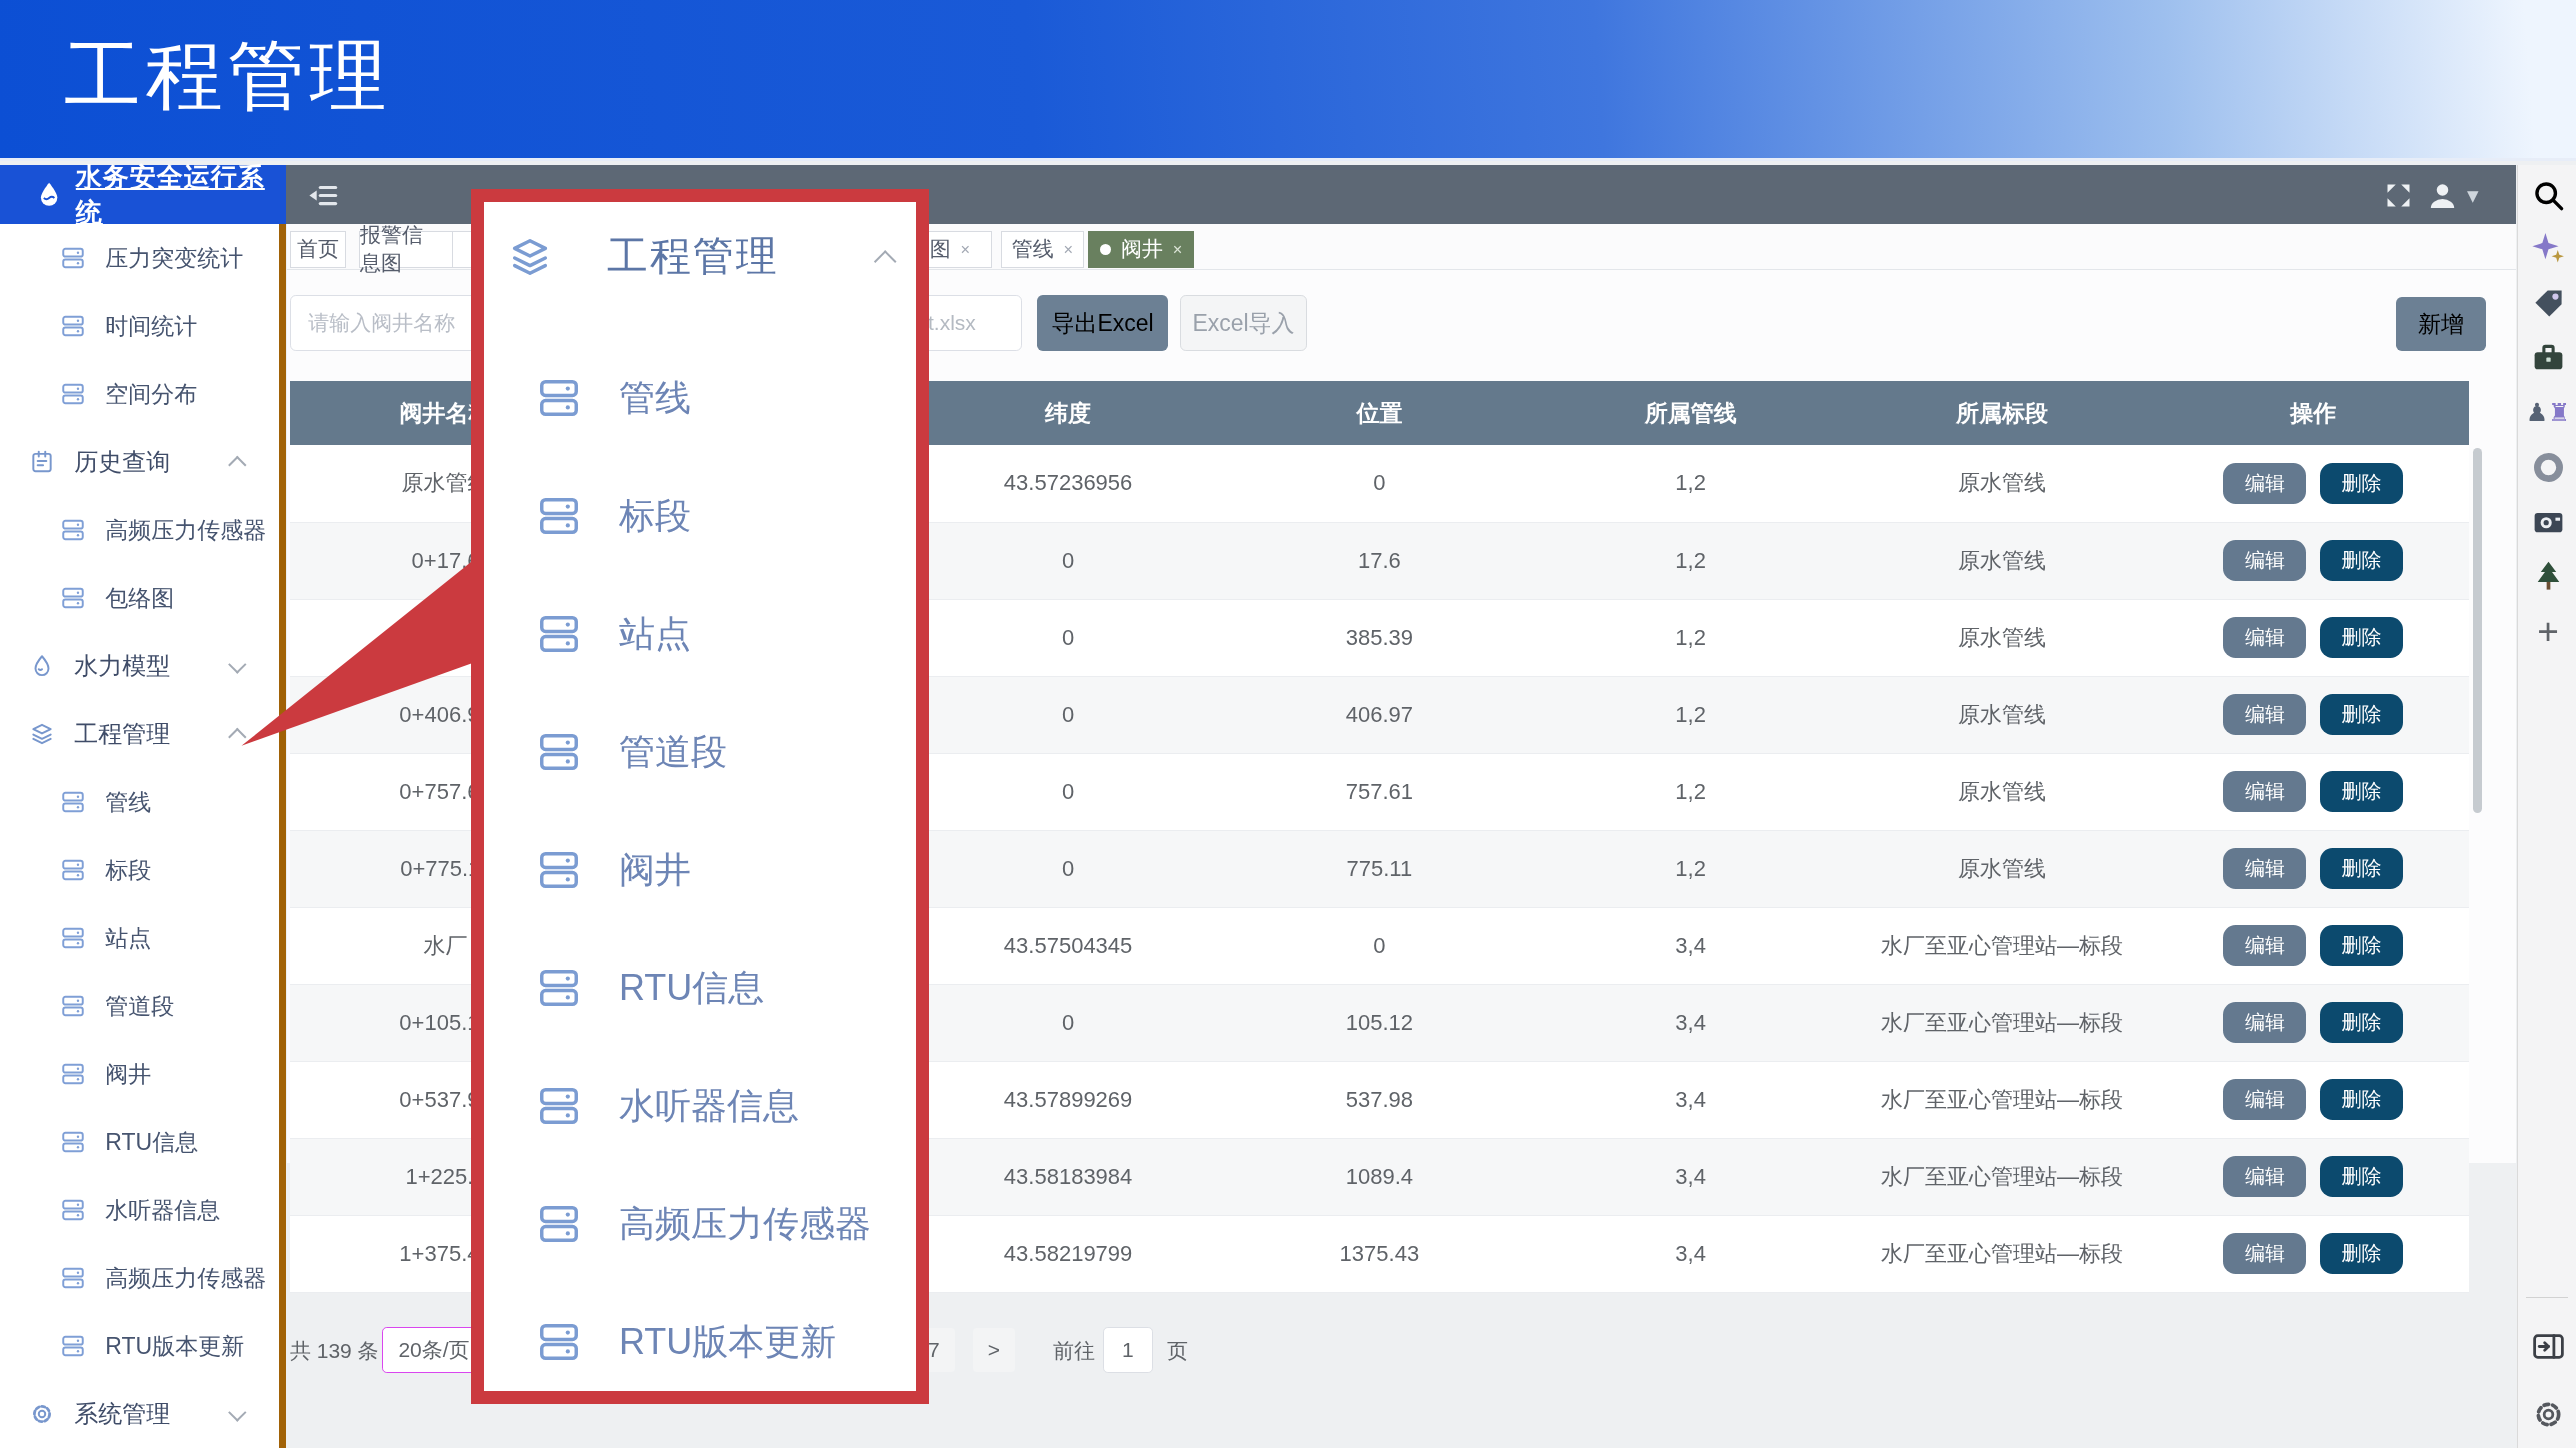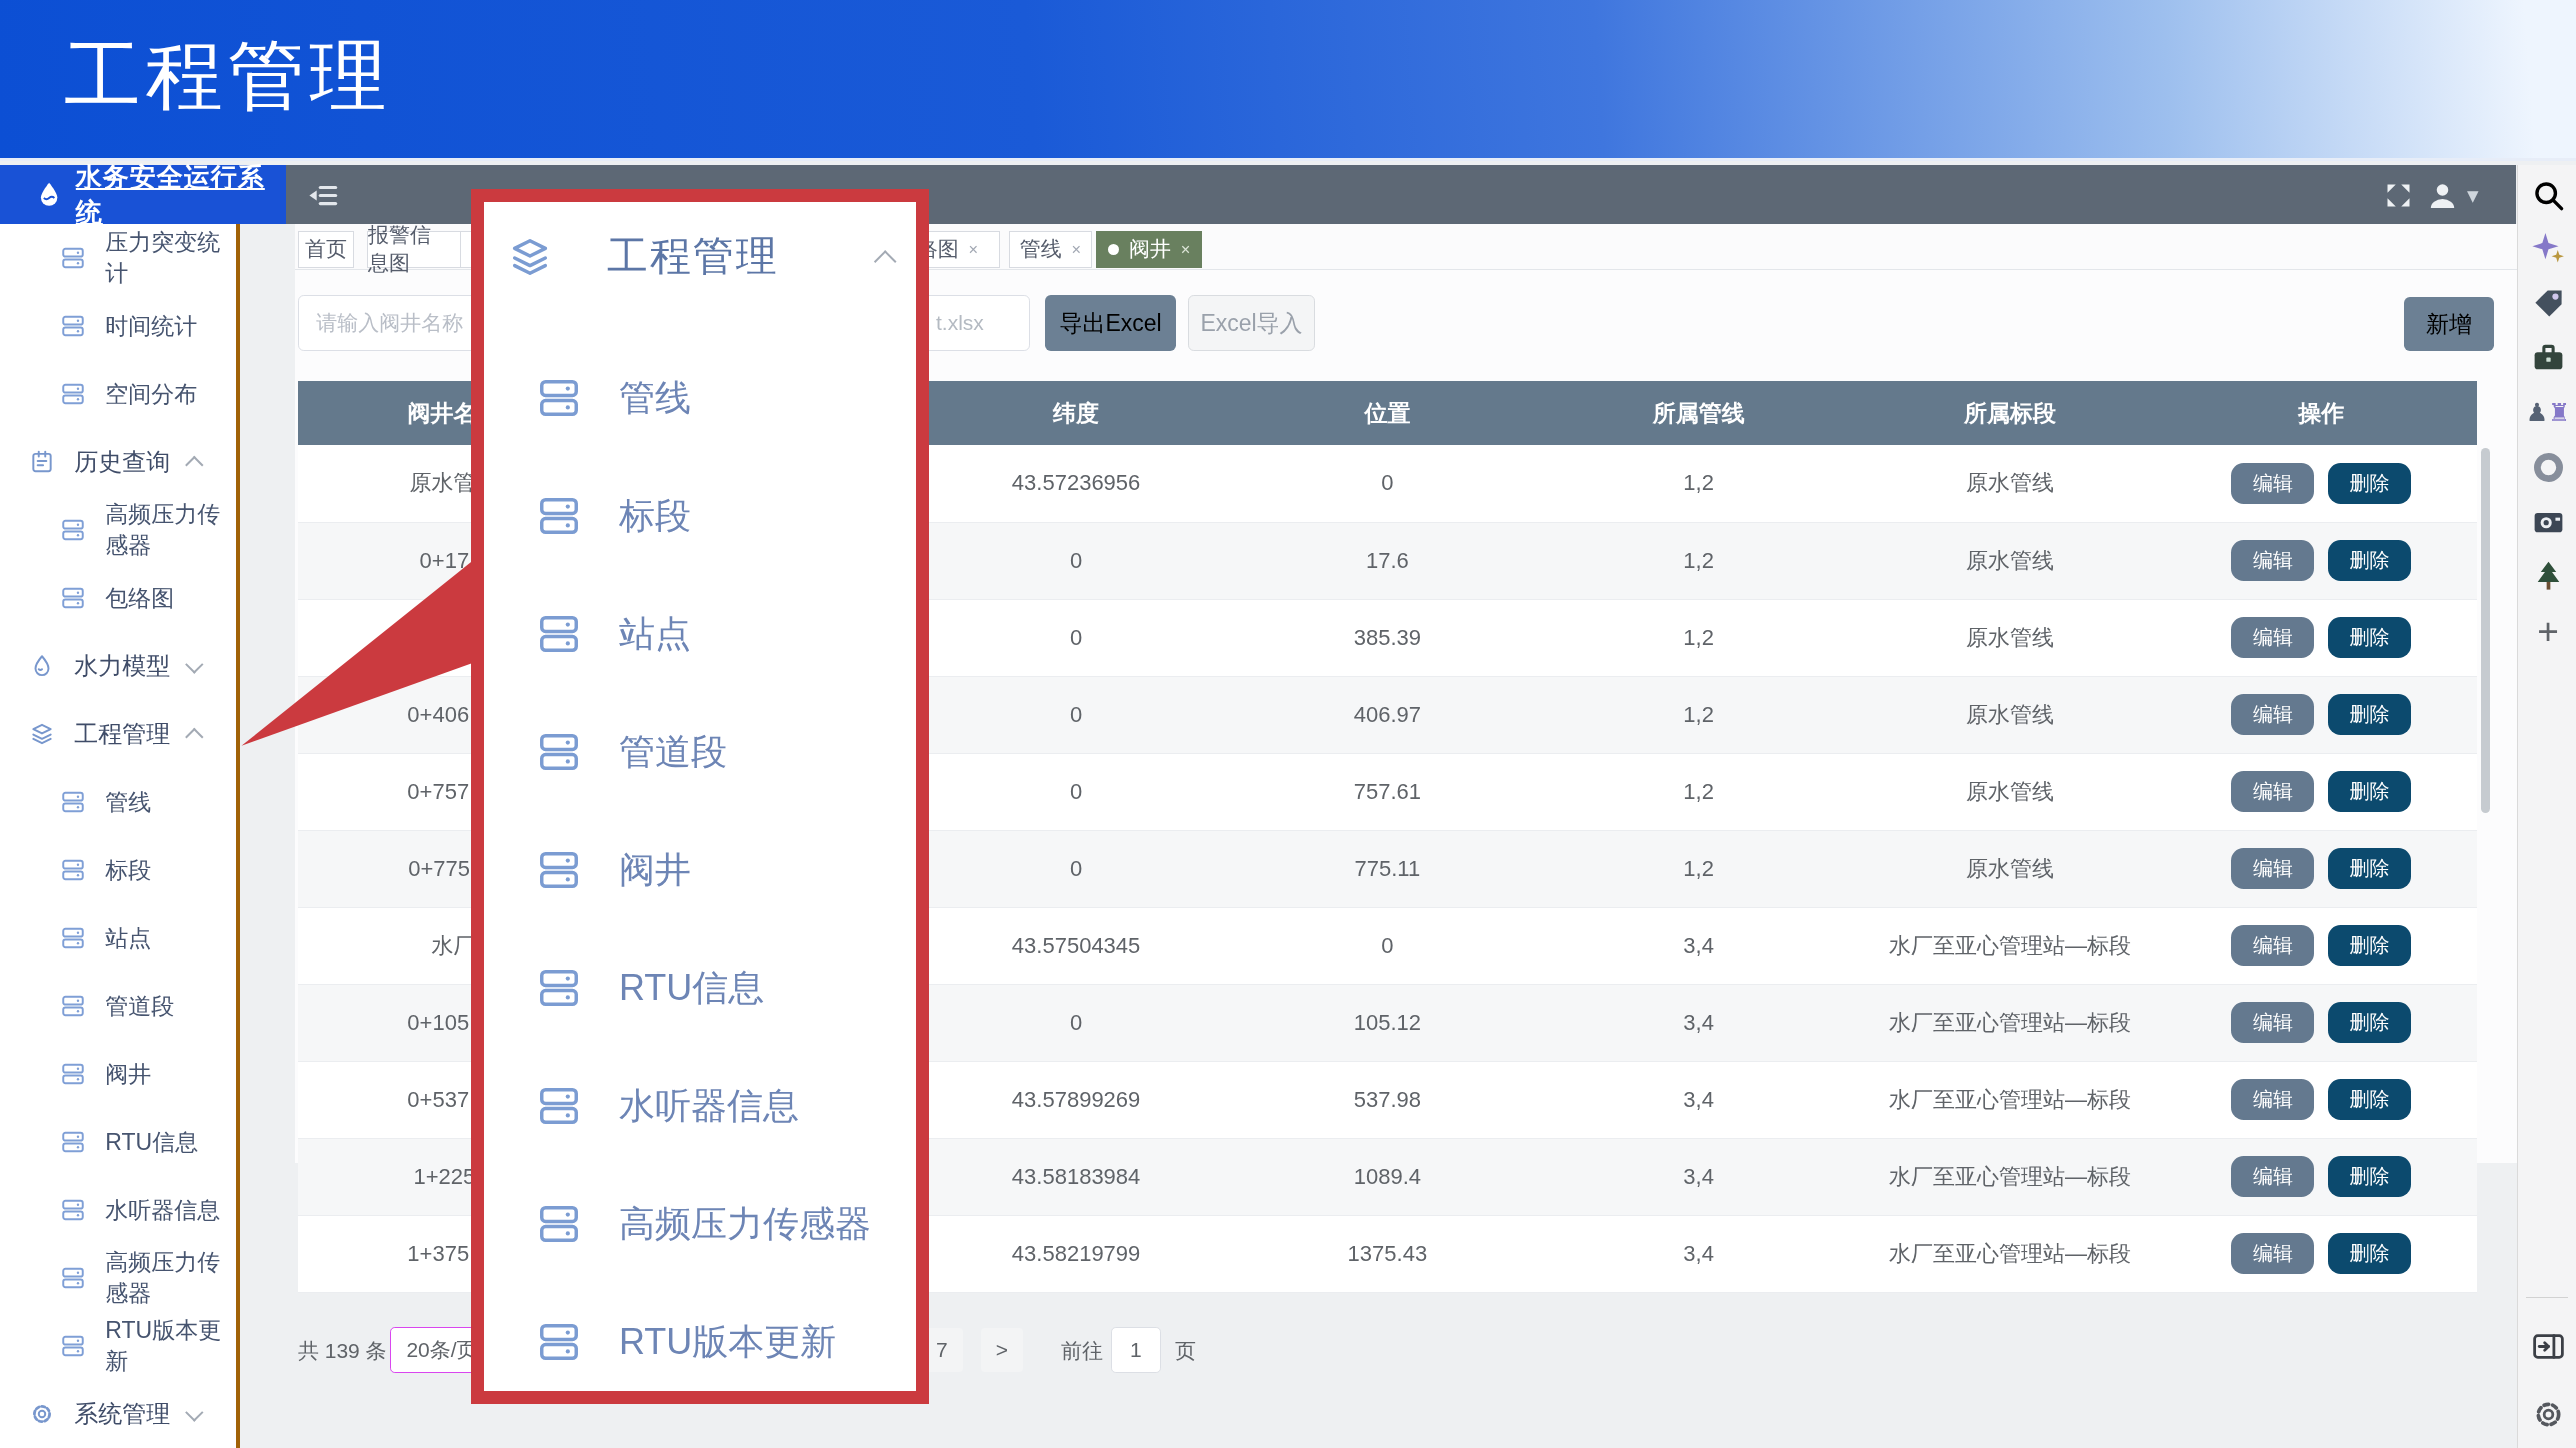--- a/index.html
+++ b/index.html
@@ -15,34 +15,34 @@
 
   
   .app-header{position:absolute;left:0;top:165px;width:2516px;height:59px;background:#5d6875;}
   .brand{position:absolute;left:0;top:0;width:286px;height:59px;background:#1952d6;display:flex;align-items:center;gap:12.6px;padding-left:35px;}
   .brand .b-txt{color:#fff;font-size:26px;font-weight:bold;letter-spacing:1px;text-decoration:underline;}
   .hamburger{position:absolute;left:305px;top:12.6px;width:35px;height:35px;}
   .hdr-ico{position:absolute;top:13.5px;width:33px;height:33px;}
   .caret-down{position:absolute;top:15.5px;color:#cfd6dd;font-size:23px;line-height:29px;}
 
   
-  .sidebar{position:absolute;left:0;top:224px;width:240px;height:1225px;background:#ffffff;border-right:4px solid #a16207;}
+  .sidebar{position:absolute;left:0;top:224px;width:286px;height:1225px;background:#ffffff;border-right:7px solid #a16207;}
   .side-item{display:flex;align-items:center;height:68px;padding-left:29px;position:relative;color:#3f4c68;font-size:24px;cursor:pointer;}
   .side-item.child{padding-left:60px;font-size:23px;color:#46546f;}
   .s-ico{width:26px;height:26px;margin-right:19.3px;color:#7897cd;flex:0 0 auto;}
   .side-item.child .s-ico{color:#7f9fd6;}
   .chev{width:12.6px;height:12.6px;border-right:2.1px solid #a3aab4;border-bottom:2.1px solid #a3aab4;display:inline-block;}
   .chev.up{transform:rotate(-135deg);}
   .chev.down{transform:rotate(45deg);}
   .side-item .chev{position:absolute;right:35px;}
   .side-item .chev.up{top:31px;}
   .side-item .chev.down{top:26px;}
 
   
-  .main{position:absolute;left:287px;top:224px;width:2229px;height:939px;background:#fcfcfd;margin-left:8px;}
+  .main{position:absolute;left:287px;top:224px;width:2229px;height:939px;background:#fcfcfd;}
   .tabbar{position:absolute;left:0;top:0;width:100%;height:46px;background:#fbfbfc;border-bottom:1px solid #e3e6ea;}
   .tab{position:absolute;top:6.8px;height:37px;border:1px solid #d8dbe1;background:#fff;color:#555c6b;font-size:21px;
        display:flex;align-items:center;justify-content:center;gap:9.7px;cursor:pointer;}
   .tab .x{font-size:16.4px;color:#a2a8b3;}
   .tab.active{background:#69805f;border-color:#69805f;color:#fff;}
   .tab.active .x{color:#dde5d8;}
   .tab .dot{width:11.6px;height:11.6px;border-radius:50%;background:#fff;}
 
   .input-box{position:absolute;top:71px;height:56px;background:#fff;border:1px solid #dcdfe6;border-radius:5.8px;
        display:flex;align-items:center;font-size:21px;color:#60646c;}

